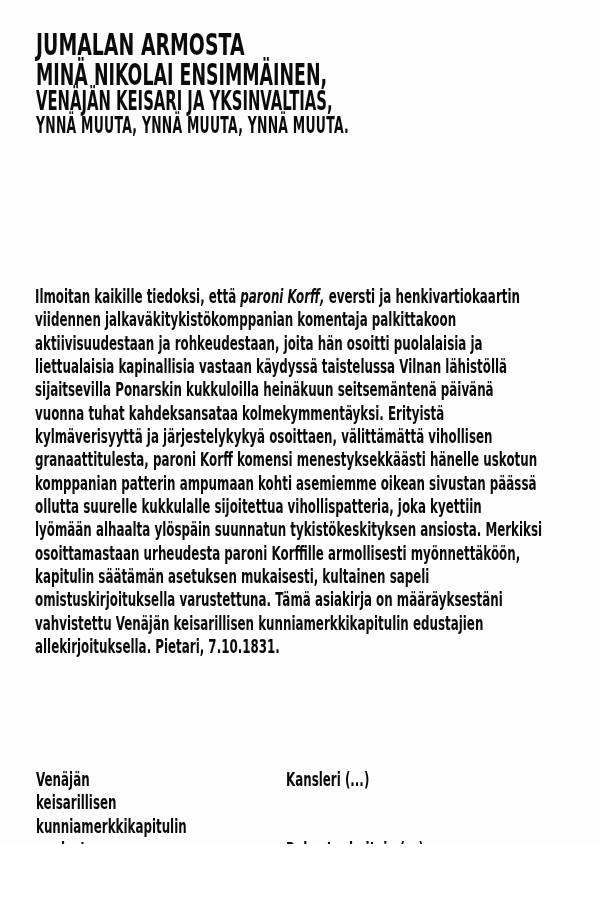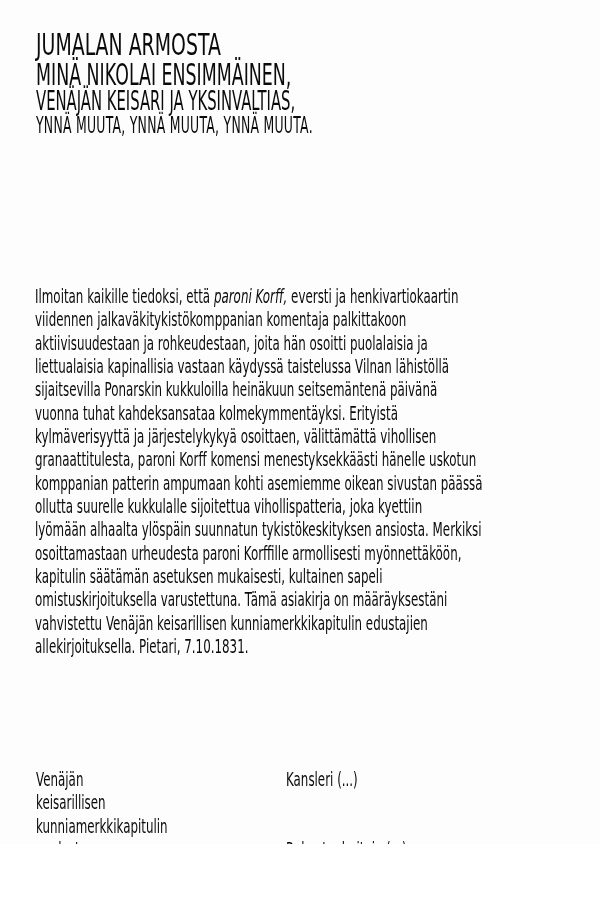--- a/index.html
+++ b/index.html
@@ -7,21 +7,21 @@
     width: 600px; height: 904px;
     background: #ffffff;
     font-family: "DejaVu Sans", "Liberation Sans", sans-serif;
   }
   .page {
     position: relative;
     width: 600px; height: 844px;
     background: #fdfdfd;
     color: #0a0a0a;
     overflow: hidden;
-    font-weight: normal;
+    font-weight: bold;
   }
   
   .header { position: absolute; left: 36px; top: 29px; }
   .header > div { white-space: nowrap; transform-origin: 0 0; }
   .h-line1 { font-size: 30px; line-height: 31px; transform: scaleX(0.63); }
   .h-line2 { font-size: 30px; line-height: 29px; transform: scaleX(0.58); }
   .h-line3 { font-size: 26px; line-height: 25px; transform: scaleX(0.57); }
   .h-line4 { font-size: 23px; line-height: 23px; transform: scaleX(0.54); letter-spacing: 0.5px; }
   
   .body-block {

